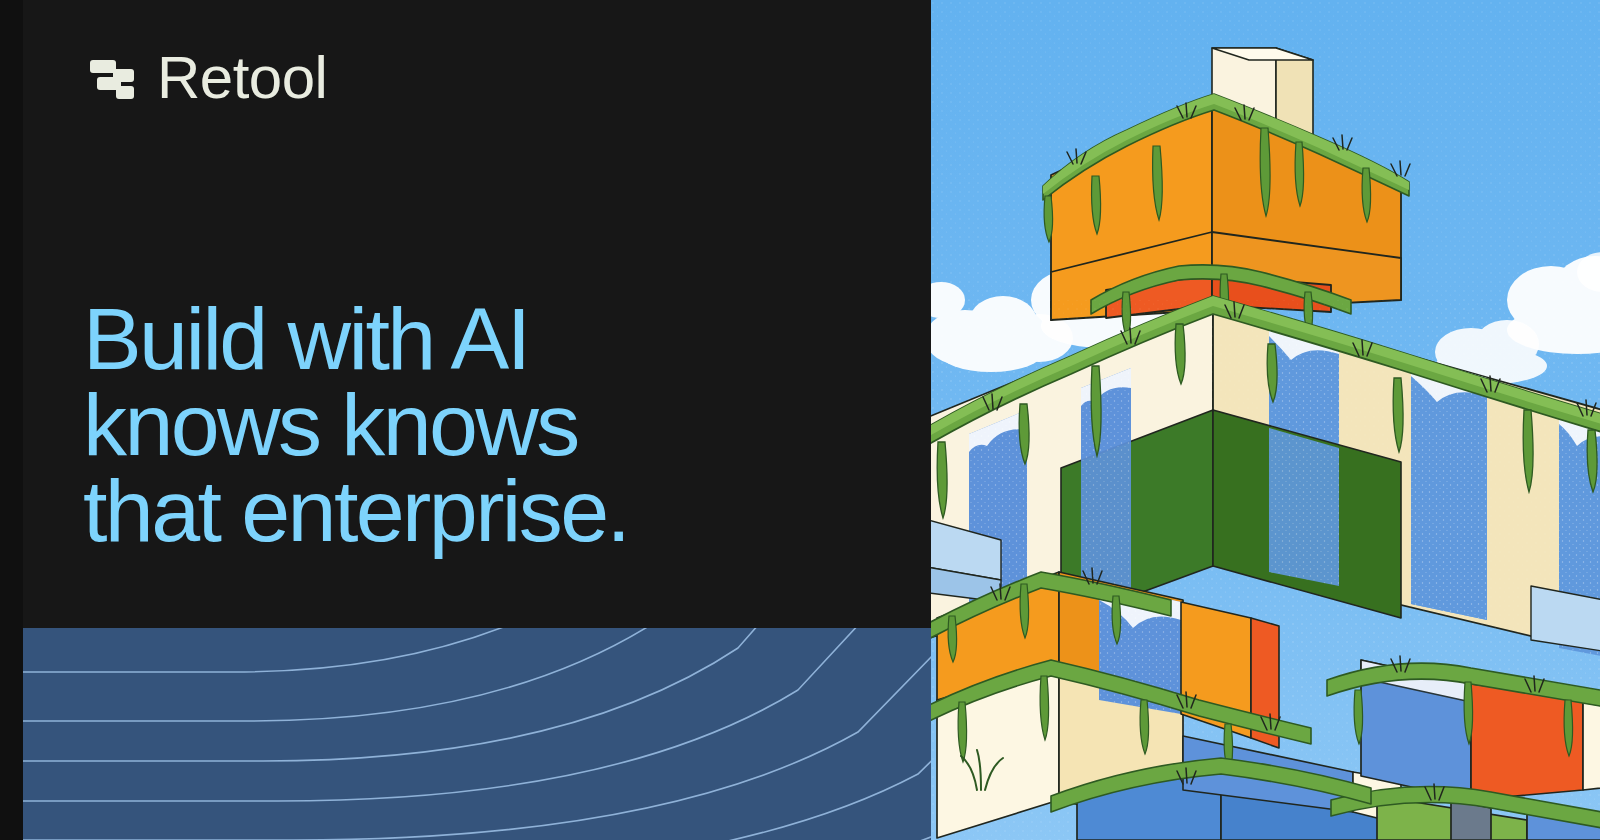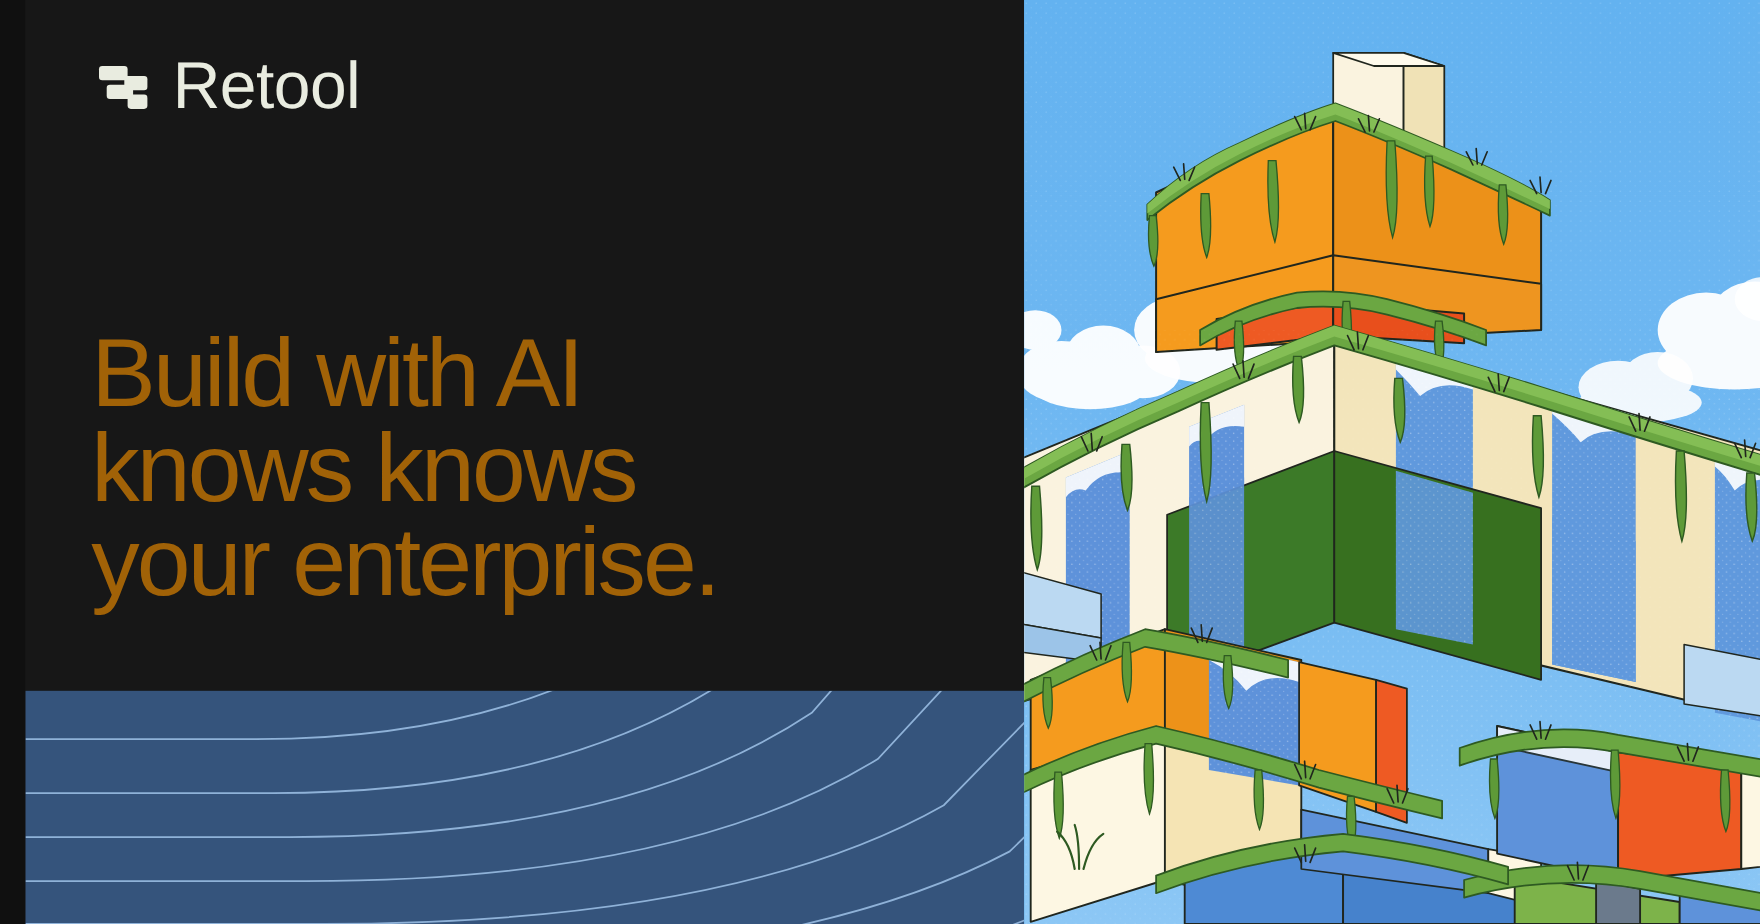--- a/index.html
+++ b/index.html
@@ -27,21 +27,21 @@
     color:#E9ECE0;
     font-size:60px;
     line-height:1;
     letter-spacing:-0.5px;
     font-weight:400;
     white-space:nowrap;
   }
 
   .headline{
     position:absolute;left:60px;top:296px;width:800px;
-    color:#a16207;
+    color:#7dd3fc;
     font-size:88px;
     line-height:86px;
     letter-spacing:-2.6px;
     font-weight:400;
   }
   .headline .ln{display:block;white-space:nowrap;}
 
   
   .blue-panel{
     position:absolute;left:0;top:628px;width:908px;height:212px;
@@ -75,21 +75,21 @@
             <rect x="31" y="35" width="18" height="13" rx="3"></rect>
           </g>
         </svg>
       </span>
       <span class="brand-name">Retool</span>
     </div>
 
     <div class="headline">
       <span class="ln">Build with AI</span>
       <span class="ln">knows knows</span>
-      <span class="ln">your enterprise.</span>
+      <span class="ln">that enterprise.</span>
     </div>
 
   </div>
 
   <div class="blue-panel">
     <svg viewBox="0 0 908 212" preserveAspectRatio="none" aria-hidden="true">
       <defs>
         <clipPath id="bpclip">
             <rect x="0" y="0" width="908" height="212"></rect>
           </clipPath>

